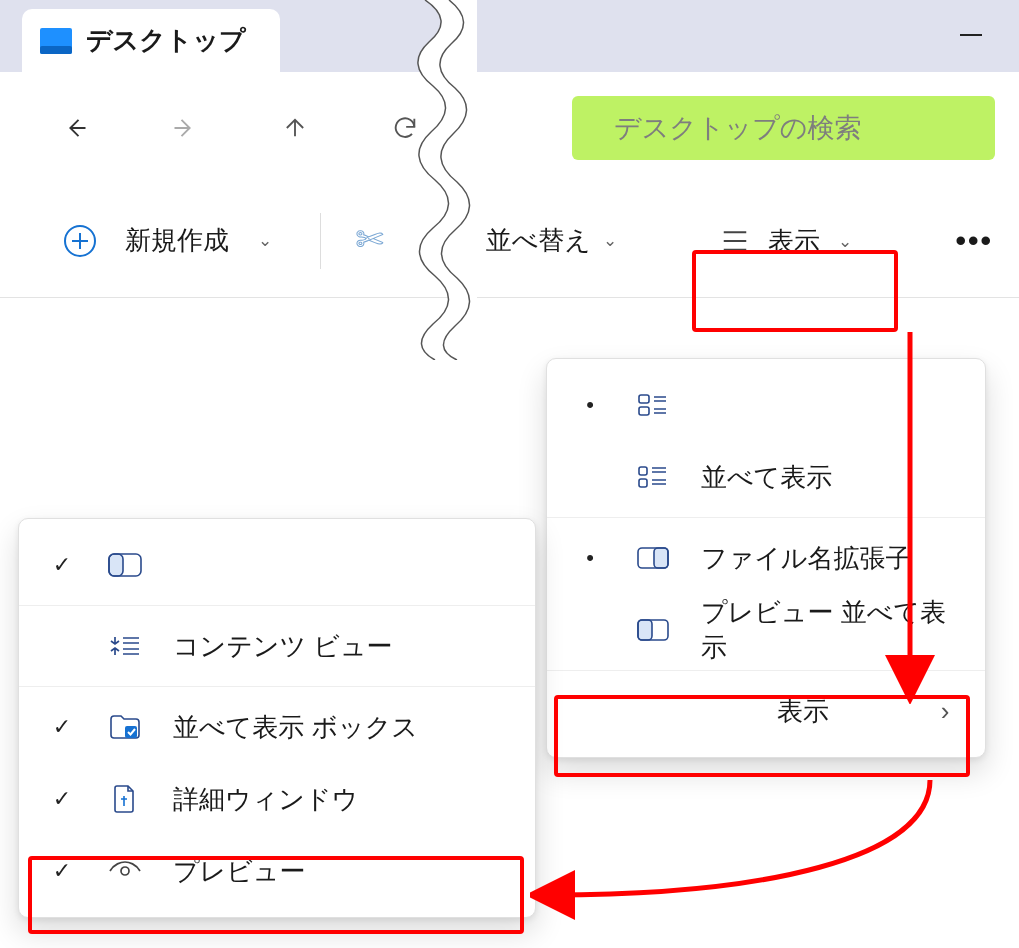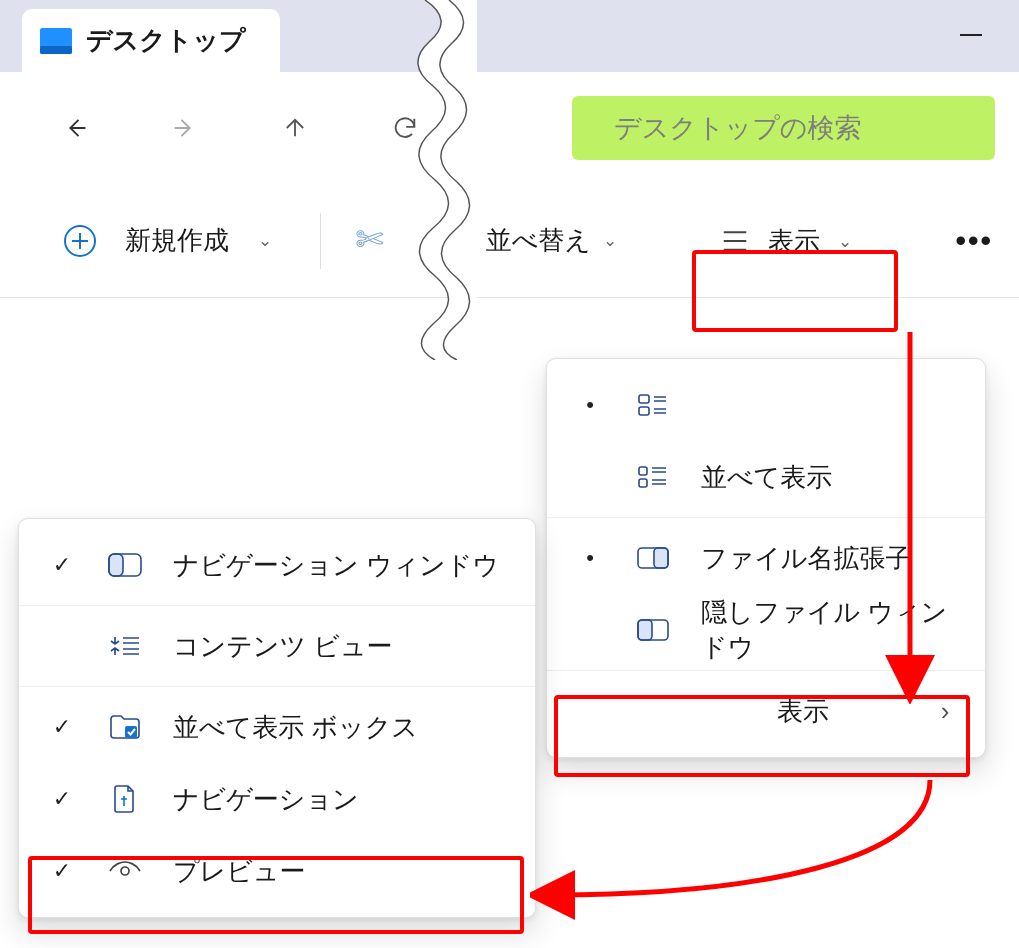--- a/index.html
+++ b/index.html
@@ -158,41 +158,40 @@
     <span class="label">ファイル名拡張子</span>
   </div>
   <div class="menu-item">
     <span class="bullet"></span>
     <span class="iconcol">
         <svg width="32" height="22" viewBox="0 0 32 22" fill="none" stroke="#2a4a8c" stroke-width="1.6">
           <rect x="1" y="1" width="30" height="20" rx="4"></rect>
           <rect x="1" y="1" width="14" height="20" rx="4" fill="#2a6ed4" fill-opacity=".18"></rect>
         </svg>
       </span>
-    <span class="label">隠しファイル ウィンドウ</span>
+    <span class="label">プレビュー 並べて表示</span>
   </div>
   <div class="menu-sep"></div>
   <div class="menu-item">
     <span class="bullet"></span>
     <span class="iconcol"></span>
     <span class="label" style="text-align:center">表示</span>
     <span class="tail">›</span>
   </div>
 </div>
 
 <div id="show-menu" class="menu">
   <div class="menu-item">
     <span class="bullet">✓</span>
     <span class="iconcol">
         <svg width="34" height="24" viewBox="0 0 34 24" fill="none" stroke="#2a4a8c" stroke-width="1.6">
           <rect x="1" y="1" width="32" height="22" rx="5"></rect>
           <rect x="1" y="1" width="14" height="22" rx="5" fill="#2a6ed4" fill-opacity=".18"></rect>
         </svg>
       </span>
-    <span class="label">ナビゲーション ウィンドウ</span>
   </div>
   <div class="menu-sep"></div>
   <div class="menu-item">
     <span class="bullet"></span>
     <span class="iconcol">
         <svg width="32" height="24" viewBox="0 0 32 24" fill="none" stroke="#2a4a8c" stroke-width="1.7">
           <path d="M6 3v7M2 7l4 3 4-3"></path>
           <path d="M6 21v-7M2 17l4-3 4 3"></path>
           <path d="M14 4h16M14 9h16M14 15h16M14 20h16"></path>
         </svg>
@@ -213,21 +212,21 @@
   </div>
   <div class="menu-item">
     <span class="bullet">✓</span>
     <span class="iconcol">
         <svg width="24" height="30" viewBox="0 0 24 30" fill="none" stroke="#2a4a8c" stroke-width="1.6">
           <path d="M4 2h11l5 5v19a2 2 0 0 1-2 2H4a2 2 0 0 1-2-2V4a2 2 0 0 1 2-2z"></path>
           <path d="M15 2v5h5"></path>
           <path d="M11 12v10M8 15h6" stroke="#1671d2"></path>
         </svg>
       </span>
-    <span class="label">ナビゲーション</span>
+    <span class="label">詳細ウィンドウ</span>
   </div>
   <div class="menu-item">
     <span class="bullet">✓</span>
     <span class="iconcol">
         <svg width="34" height="22" viewBox="0 0 34 22" fill="none" stroke="#444" stroke-width="1.7">
           <path d="M2 11c4-7 11-9 15-9s11 2 15 9"></path>
           <circle cx="17" cy="11" r="4"></circle>
         </svg>
       </span>
     <span class="label">プレビュー</span>

